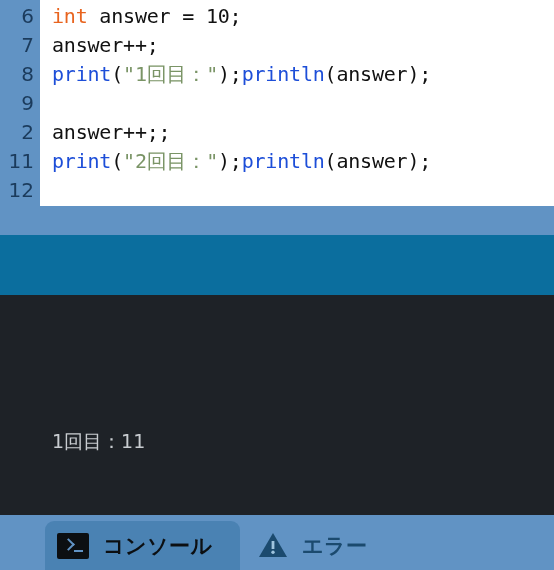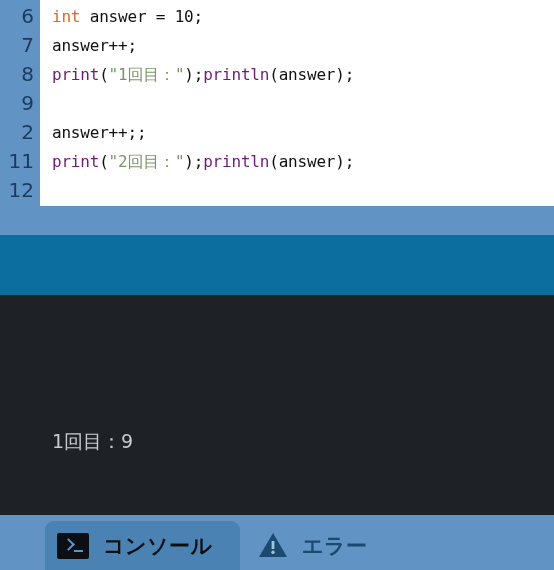--- a/index.html
+++ b/index.html
@@ -46,32 +46,32 @@
     user-select: none;
   }
   .gutter .ln {
     padding-right: 6px;
     height: 29px;
   }
   .code {
     flex: 1 1 auto;
     padding: 2px 0 3px 12px;
     font-family: "DejaVu Sans Mono", monospace;
-    font-size: 16px;
+    font-size: 20px;
     line-height: 29px;
     color: #111111;
     white-space: pre;
     letter-spacing: -0.2px;
   }
   .code .ln {
     height: 29px;
     white-space: pre;
   }
   .tok-kw   { color: #e8641f; }
-  .tok-fn   { color: #701a75; }
+  .tok-fn   { color: #1d4ed8; }
   .tok-str  { color: #7a9466; }
   .tok-pl   { color: #111111; }
 
   
   .band-light {
     position: absolute;
     left: 0;
     top: 206px;
     width: 554px;
     height: 29px;
@@ -199,21 +199,21 @@
         <div class="ln">11</div>
         <div class="ln">12</div>
       </div>
     <div class="code"><div class="ln"><span class="tok-kw">int</span><span class="tok-pl"> answer = 10;</span></div><div class="ln"><span class="tok-pl">answer++;</span></div><div class="ln"><span class="tok-fn">print</span><span class="tok-pl">(</span><span class="tok-str">"1回目："</span><span class="tok-pl">);</span><span class="tok-fn">println</span><span class="tok-pl">(answer);</span></div><div class="ln">&nbsp;</div><div class="ln"><span class="tok-pl">answer++;;</span></div><div class="ln"><span class="tok-fn">print</span><span class="tok-pl">(</span><span class="tok-str">"2回目："</span><span class="tok-pl">);</span><span class="tok-fn">println</span><span class="tok-pl">(answer);</span></div><div class="ln">&nbsp;</div></div>
   </div>
 
   <div class="band-light"></div>
   <div class="band-teal"></div>
 
   <div class="console">
-    <div class="console-lines"><div class="ln">1回目：9</div></div>
+    <div class="console-lines"><div class="ln">1回目：11</div></div>
   </div>
 
   <div class="tabbar">
 
     <div class="tab tab-console">
       <span class="icon-terminal"></span>
       <span class="tab-label">コンソール</span>
     </div>
 
     <div class="tab tab-error">

